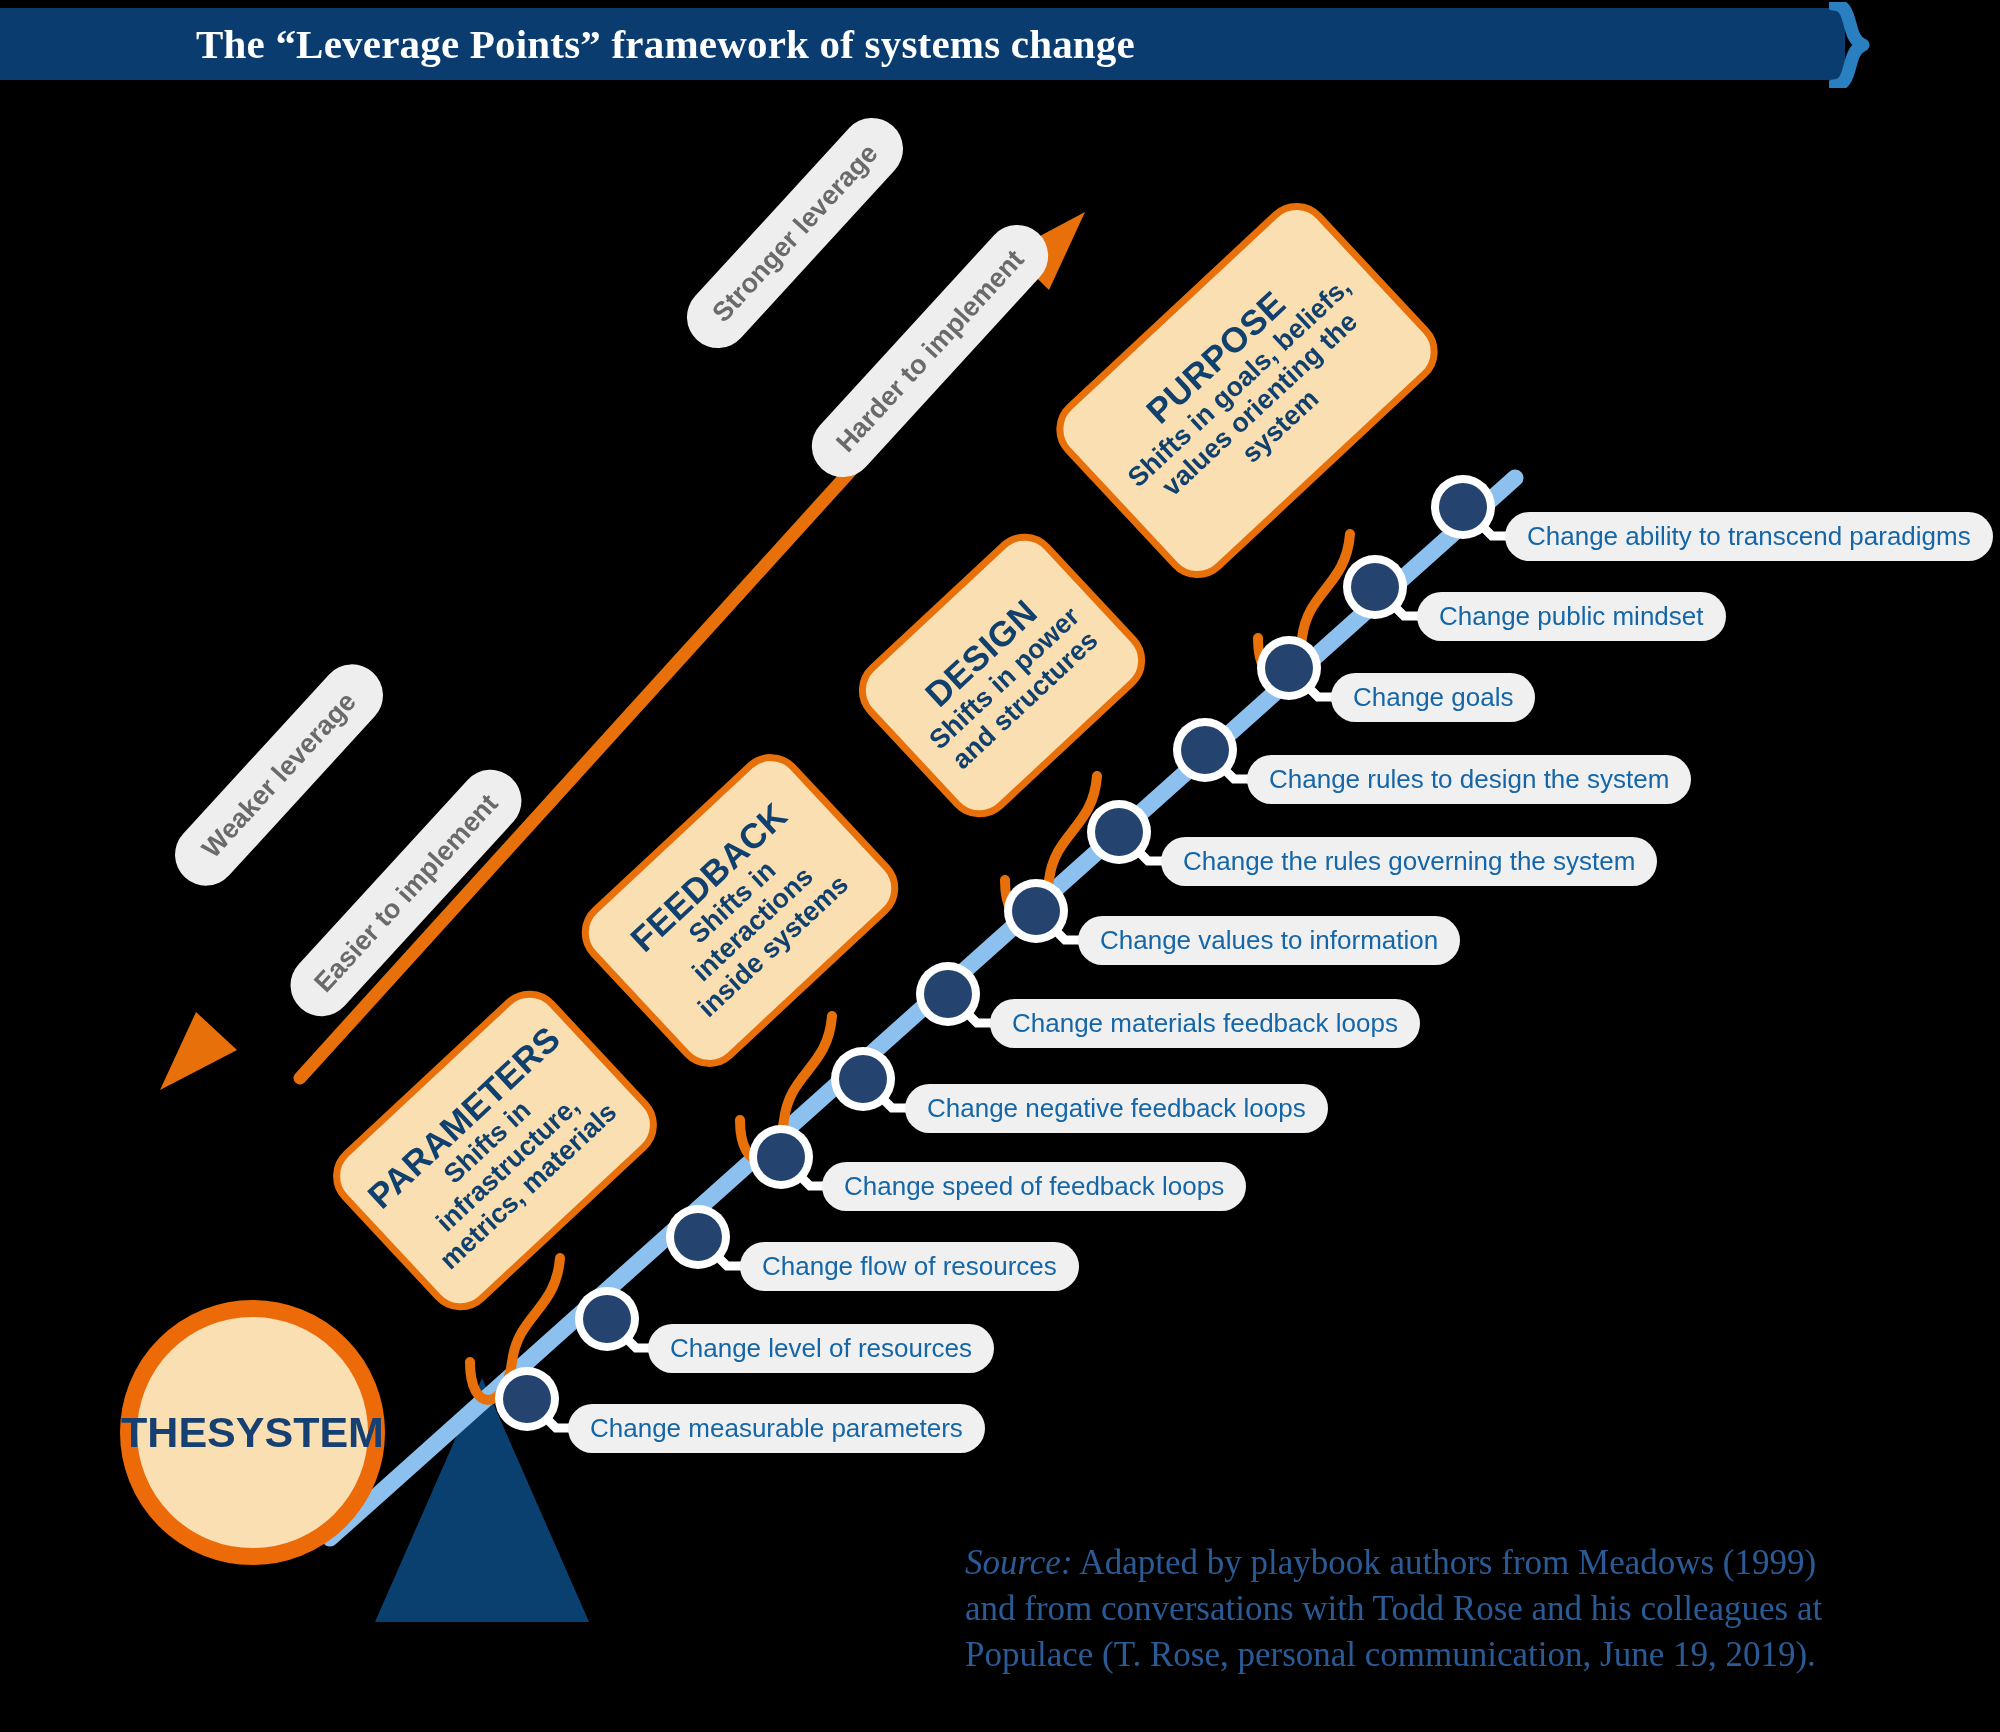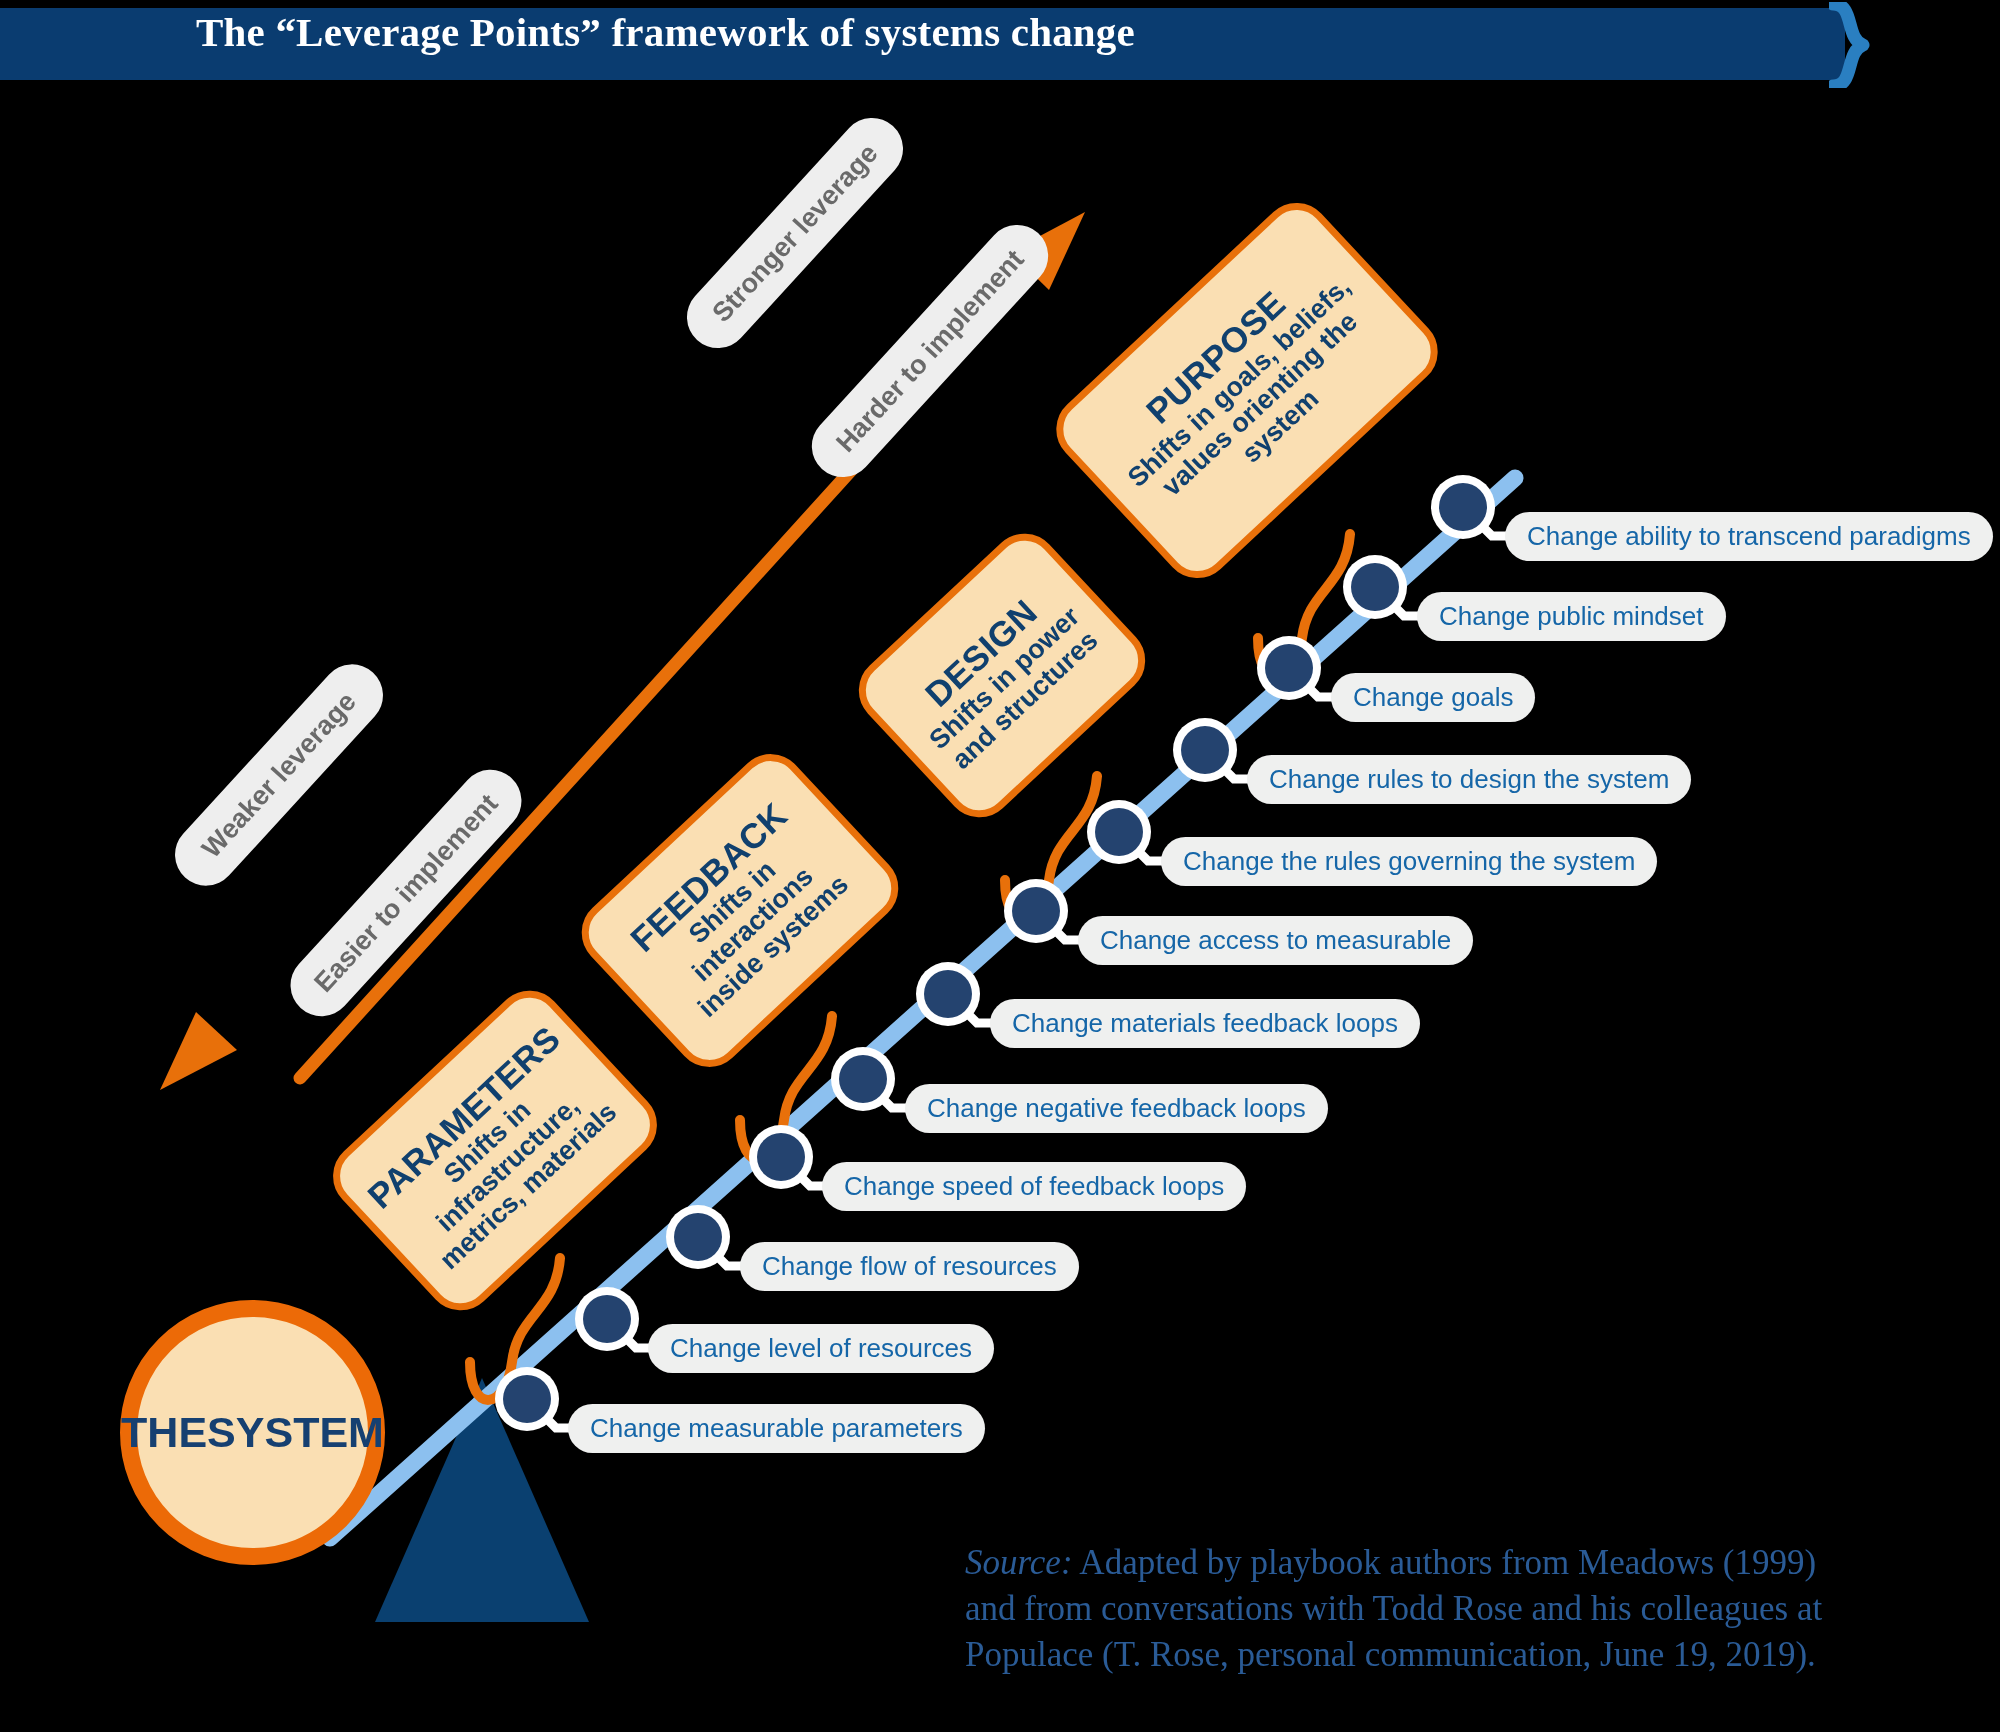--- a/index.html
+++ b/index.html
@@ -2,21 +2,21 @@
 <html><head>
 <meta charset="utf-8">
 <style>
   html,body{margin:0;padding:0;background:#000;}
   body{width:2000px;height:1732px;position:relative;overflow:hidden;
        font-family:"Liberation Sans",sans-serif;}
   #stage{position:absolute;left:0;top:0;width:2000px;height:1732px;}
 
   
   #title-banner{position:absolute;left:0;top:8px;width:1845px;height:72px;
-      background:#0a3c70;display:flex;align-items:flex-start;}
+      background:#0a3c70;display:flex;align-items:center;}
   #title-text{margin-left:196px;color:#ffffff;font-family:"Liberation Serif",serif;
       font-weight:bold;font-size:41px;letter-spacing:.2px;white-space:nowrap;}
   #title-brace{position:absolute;left:1829px;top:2px;width:60px;height:86px;}
 
   
   #svg-layer{position:absolute;left:0;top:0;width:2000px;height:1732px;}
 
   
   .arrow-label{position:absolute;background:#eeeeee;border-radius:40px;
       color:#6a6a6a;font-weight:bold;font-size:27px;white-space:nowrap;
@@ -171,21 +171,21 @@
     <div class="cat-sub">Shifts in goals, beliefs,</div>
     <div class="cat-sub">values orienting the system</div>
   </div>
 
   <div class="lp-pill" style="left:568px;top:1404px;">Change measurable parameters</div>
   <div class="lp-pill" style="left:648px;top:1324px;">Change level of resources</div>
   <div class="lp-pill" style="left:740px;top:1242px;text-align:center;">Change flow of resources</div>
   <div class="lp-pill" style="left:822px;top:1162px;">Change speed of feedback loops</div>
   <div class="lp-pill" style="left:905px;top:1084px;">Change negative feedback loops</div>
   <div class="lp-pill" style="left:990px;top:999px;">Change materials feedback loops</div>
-  <div class="lp-pill" style="left:1078px;top:916px;">Change access to measurable</div>
+  <div class="lp-pill" style="left:1078px;top:916px;">Change values to information</div>
   <div class="lp-pill" style="left:1161px;top:837px;">Change the rules governing the system</div>
   <div class="lp-pill" style="left:1247px;top:755px;">Change rules to design the system</div>
   <div class="lp-pill" style="left:1331px;top:673px;">Change goals</div>
   <div class="lp-pill" style="left:1417px;top:592px;">Change public mindset</div>
   <div class="lp-pill" style="left:1505px;top:512px;">Change ability to transcend paradigms</div>
 
   <div id="system-circle">
     <div>THE</div>
     <div>SYSTEM</div>
   </div>

